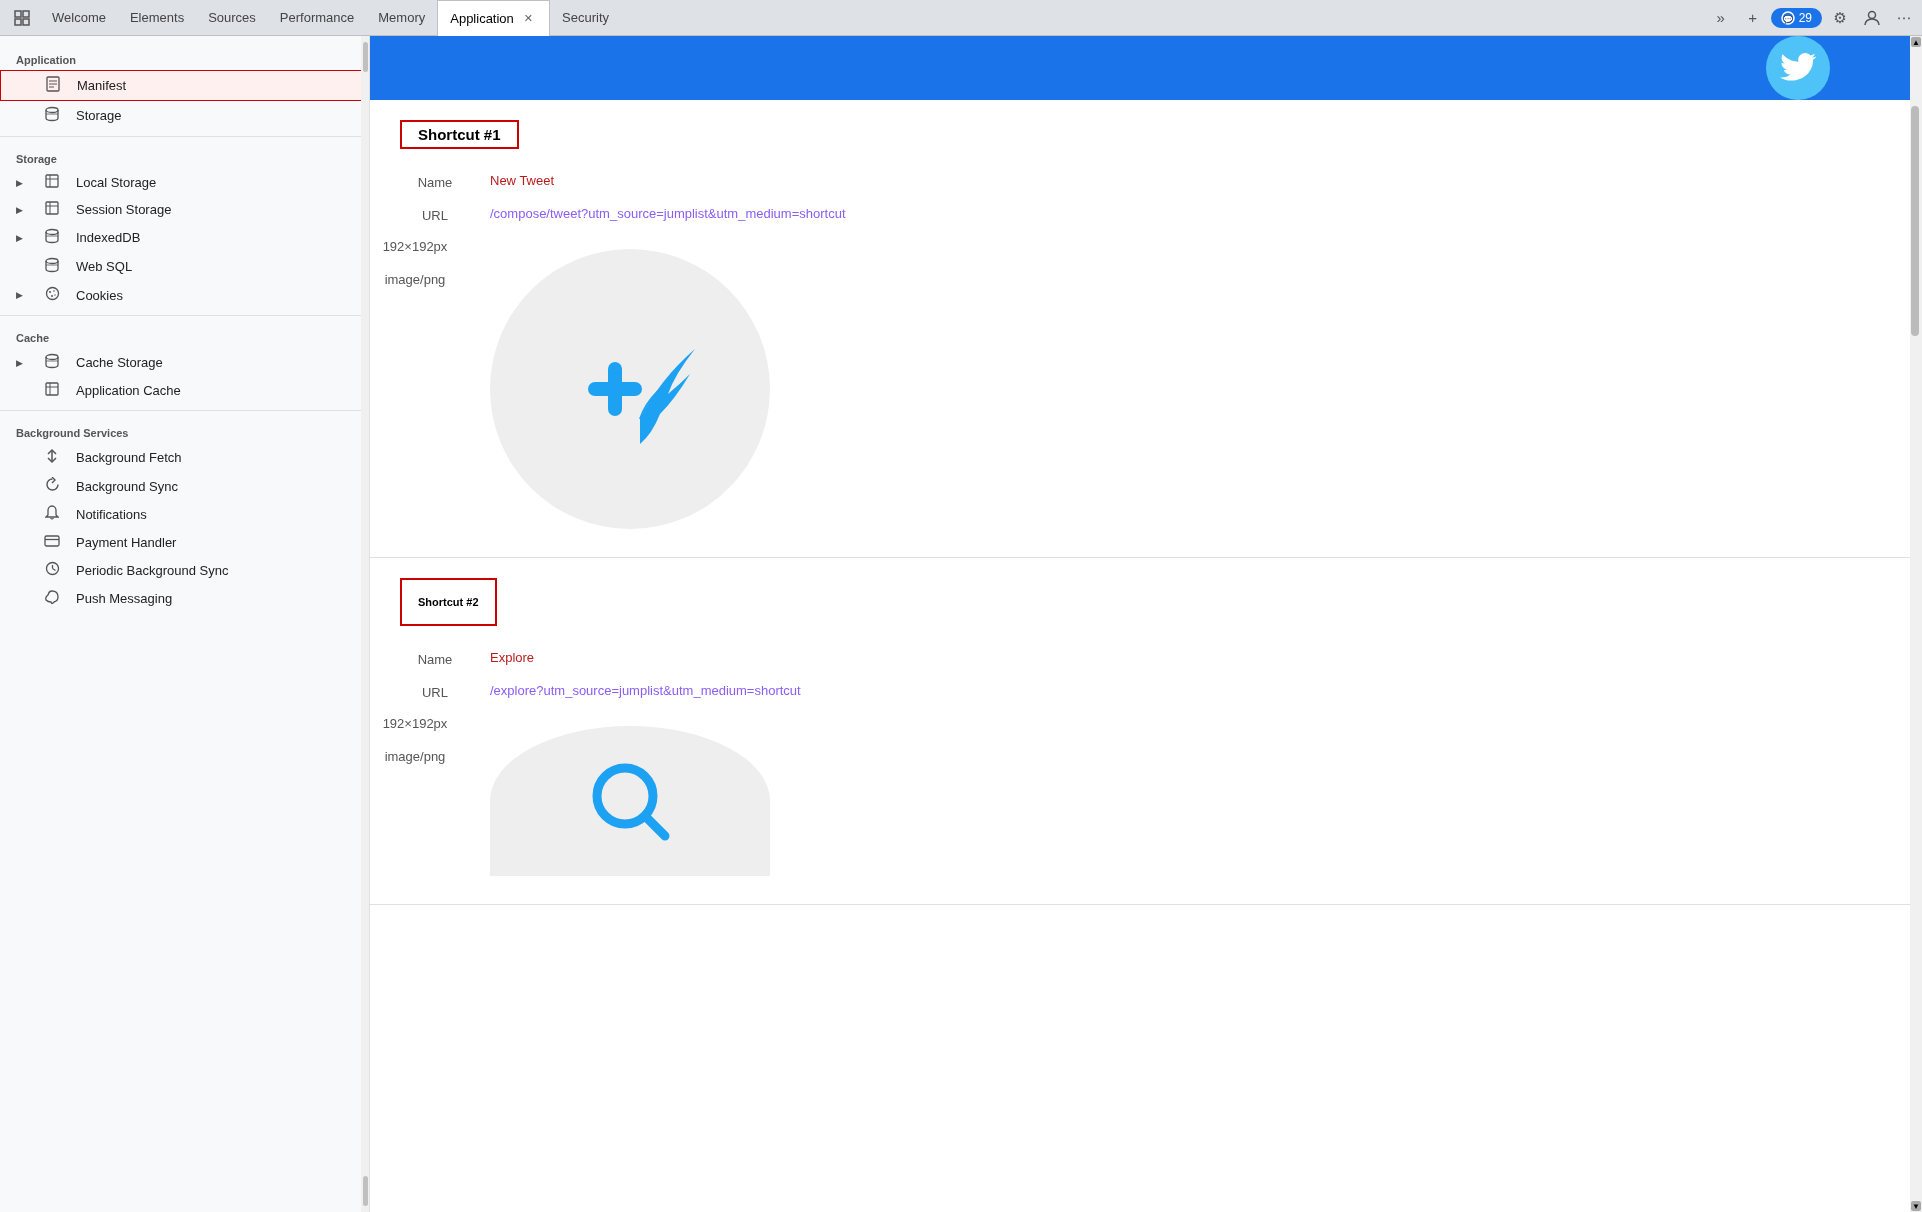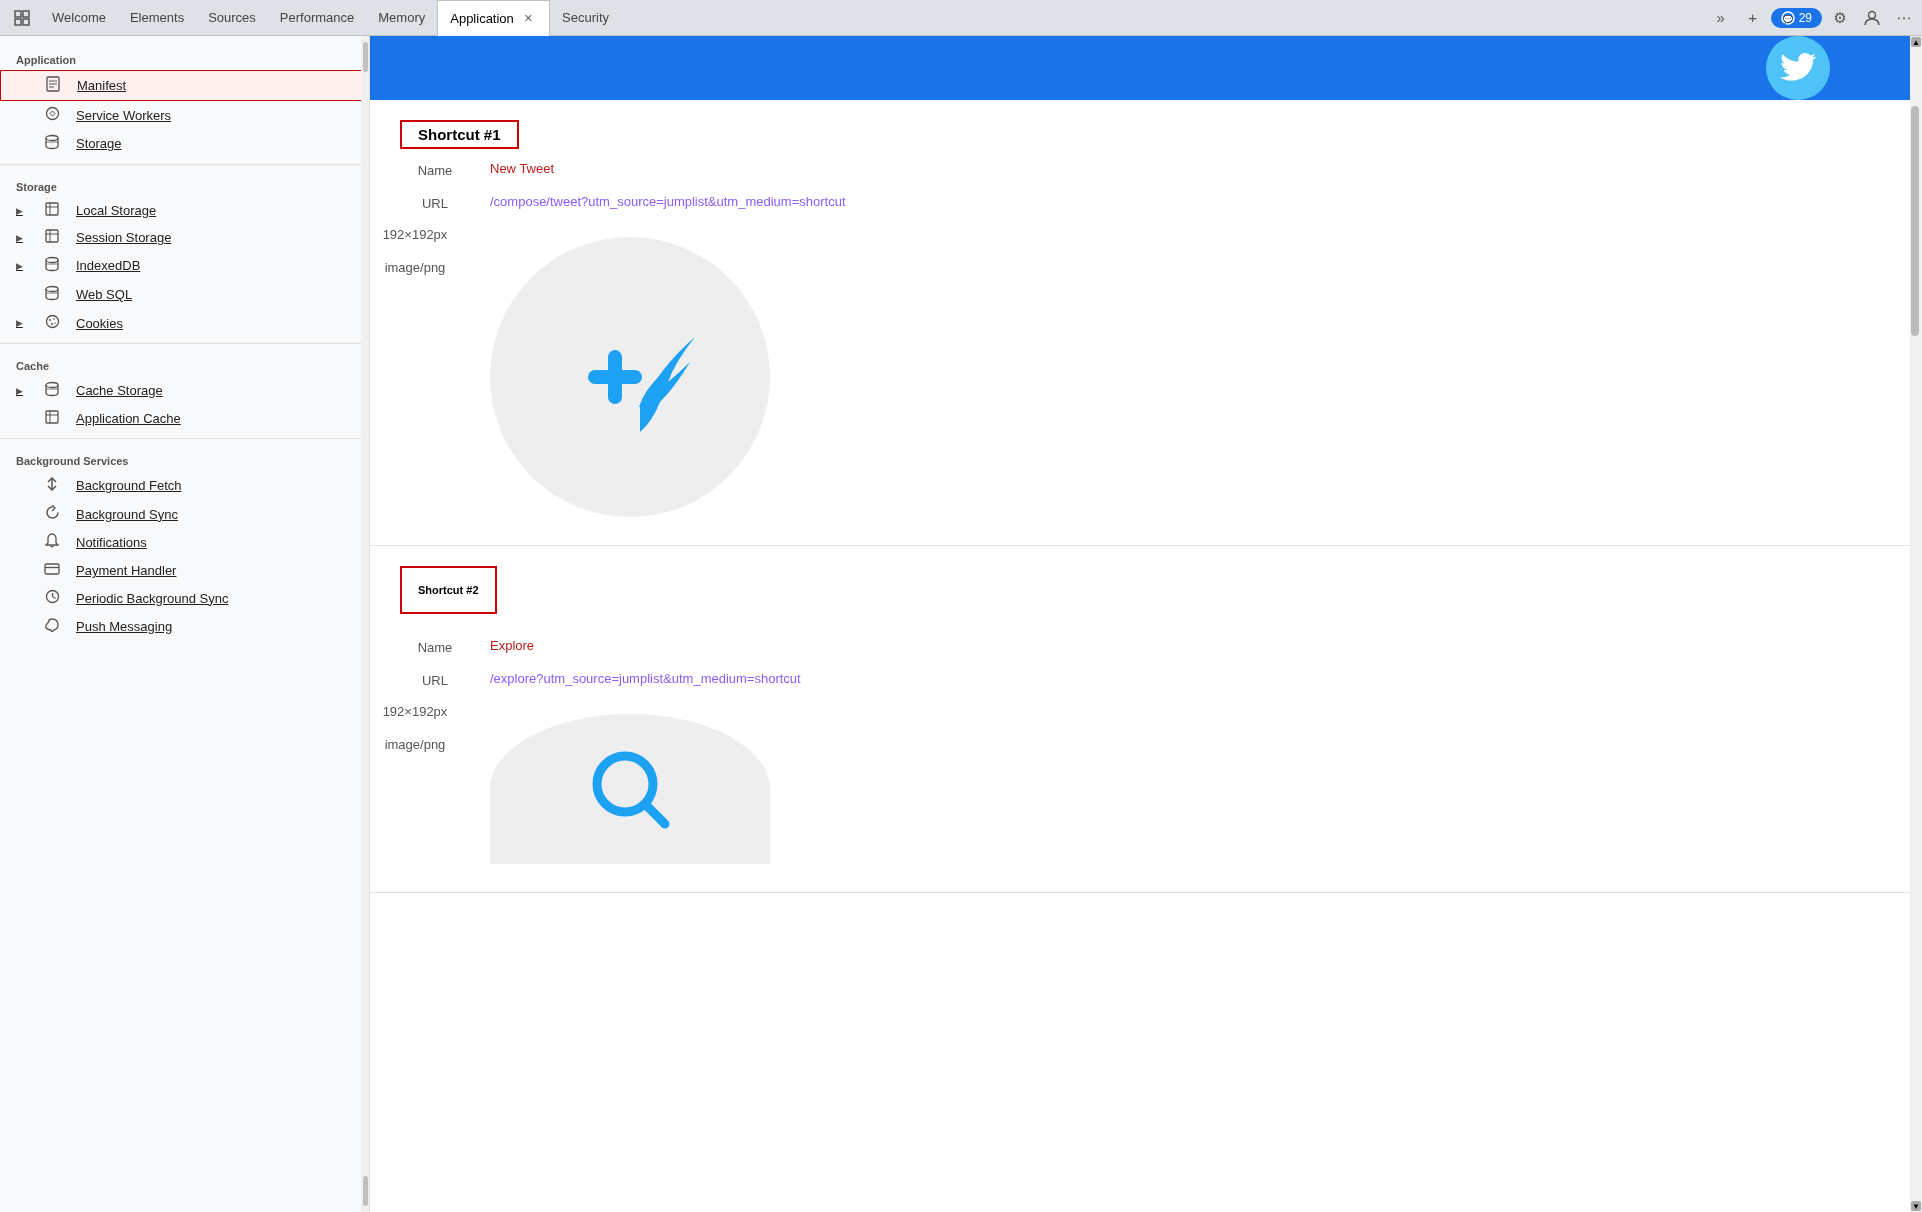--- a/index.html
+++ b/index.html
@@ -30,21 +30,21 @@
       width: 370px; flex-shrink: 0; background: #f8f9fa; border-right: 1px solid #e0e0e0; display: flex; flex-direction: column; overflow: hidden; position: relative;
     }
     .sidebar-scroll { overflow-y: auto; flex: 1; padding: 8px 0; }
     .sidebar-scroll::-webkit-scrollbar { width: 6px; }
     .sidebar-scroll::-webkit-scrollbar-thumb { background: #c0c0c0; border-radius: 3px; }
 
     .sidebar-section-label {
       font-size: 11px; font-weight: 600; color: #555; padding: 10px 16px 4px 16px; text-transform: none; letter-spacing: 0;
     }
     .sidebar-item {
-      display: flex; align-items: center; padding: 5px 16px; cursor: pointer; gap: 15px; color: #222; font-size: 13px; position: relative; text-decoration: underline;
+      display: flex; align-items: center; padding: 5px 16px; cursor: pointer; gap: 15px; color: #222; font-size: 13px; position: relative;
     }
     .sidebar-item.selected-red { background: #fff0f0; border: 1px solid #cc0000; }
     .expand-arrow { font-size: 9px; color: #555; width: 12px; flex-shrink: 0; }
     .sidebar-icon { font-size: 14px; color: #555; width: 18px; text-align: center; flex-shrink: 0; }
 
     
     .content-area { flex: 1; overflow-y: auto; overflow-x: hidden; background: #fff; position: relative; }
     .content-area::-webkit-scrollbar { width: 12px; }
     .content-area::-webkit-scrollbar-track { background: #f0f0f0; }
     .content-area::-webkit-scrollbar-thumb { background: #bbb; border-radius: 2px; }
@@ -138,30 +138,20 @@
           <svg width="14" height="16" viewBox="0 0 14 16">
               <rect x="1" y="1" width="12" height="14" rx="1" fill="none" stroke="#555" stroke-width="1.3"></rect>
               <line x1="3" y1="5" x2="11" y2="5" stroke="#555" stroke-width="1"></line>
               <line x1="3" y1="8" x2="11" y2="8" stroke="#555" stroke-width="1"></line>
               <line x1="3" y1="11" x2="8" y2="11" stroke="#555" stroke-width="1"></line>
             </svg>
         </span>
         <span>Manifest</span>
       </div>
 
-      <div class="sidebar-item">
-        <span class="expand-arrow"></span>
-        <span class="sidebar-icon">
-          <svg width="15" height="15" viewBox="0 0 15 15">
-              <circle cx="7.5" cy="7.5" r="6" fill="none" stroke="#555" stroke-width="1.3"></circle>
-              <path d="M5 7.5 L7.5 5 L10 7.5 L7.5 10 Z" fill="none" stroke="#555" stroke-width="1"></path>
-            </svg>
-        </span>
-        <span>Service Workers</span>
-      </div>
 
       <div class="sidebar-item">
         <span class="expand-arrow"></span>
         <span class="sidebar-icon">
           <svg width="14" height="16" viewBox="0 0 14 16">
               <ellipse cx="7" cy="4" rx="6" ry="2.5" fill="none" stroke="#555" stroke-width="1.3"></ellipse>
               <path d="M1 4 L1 12 Q1 14.5 7 14.5 Q13 14.5 13 12 L13 4" fill="none" stroke="#555" stroke-width="1.3"></path>
               <line x1="1" y1="8" x2="13" y2="8" stroke="#555" stroke-width="0.8"></line>
             </svg>
         </span>
@@ -347,21 +337,21 @@
 
     <div style="background:#1a73e8;height:64px;display:flex;align-items:center;justify-content:flex-end;padding-right:80px;">
       <div style="width:64px;height:64px;border-radius:50%;background:#4fc3f7;display:flex;align-items:center;justify-content:center;">
         <svg width="36" height="30" viewBox="0 0 36 30">
           <path d="M36 3.5 C34.7 4.1 33.3 4.5 31.8 4.7 C33.3 3.8 34.4 2.4 34.9 0.7 C33.5 1.5 32 2.1 30.3 2.4 C29 1 27.2 0.1 25.2 0.1 C21.3 0.1 18.2 3.3 18.2 7.1 C18.2 7.7 18.3 8.2 18.4 8.7 C12 8.4 6.4 5.6 2.6 1.2 C2 2.2 1.6 3.4 1.6 4.7 C1.6 7.2 2.9 9.3 4.8 10.6 C3.6 10.5 2.5 10.2 1.5 9.7 L1.5 9.8 C1.5 13.2 3.9 16 7.1 16.6 C6.5 16.8 5.8 16.9 5.1 16.9 C4.6 16.9 4.1 16.8 3.7 16.7 C4.6 19.5 7.2 21.6 10.3 21.6 C7.9 23.5 4.9 24.6 1.7 24.6 C1.1 24.6 0.6 24.6 0 24.5 C3.2 26.5 6.9 27.6 10.9 27.6 C25.2 27.6 33 16.9 33 7.7 L33 6.8 C34.5 5.8 35.8 4.7 36 3.5 Z" fill="white"></path>
         </svg>
       </div>
     </div>
 
     <div class="shortcut-section">
-      <div style="display:inline-block;border:2px solid #cc0000;padding:4px 16px;font-weight:700;font-size:15px;margin-bottom:12px;">
+      <div style="display:inline-block;border:2px solid #cc0000;padding:4px 16px;font-weight:700;font-size:15px;margin-bottom:24px;">
         <span>Shortcut #1</span>
       </div>
 
       <div class="shortcut-row">
         <span class="shortcut-label">Name</span>
         <span class="shortcut-value">New Tweet</span>
       </div>
 
       <div class="shortcut-row">
         <span class="shortcut-label">URL</span>

